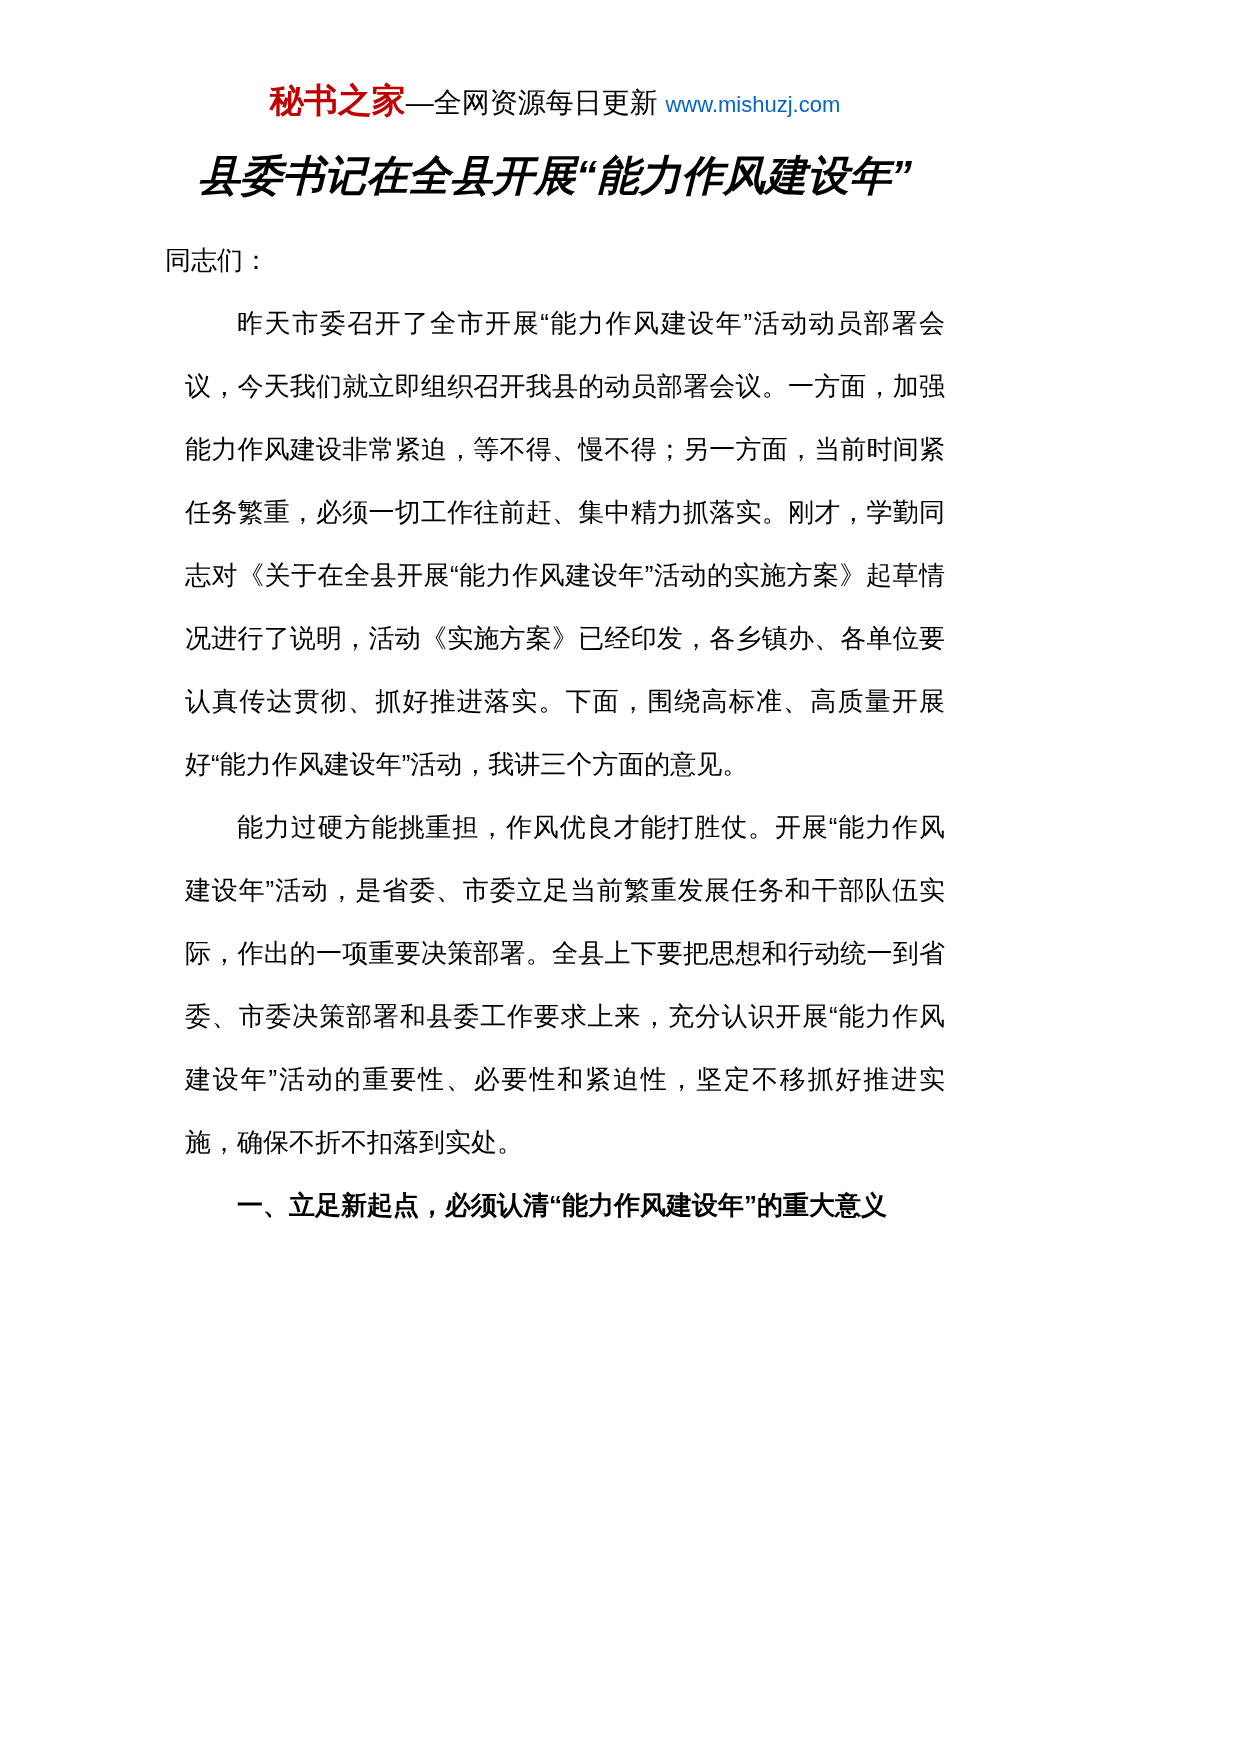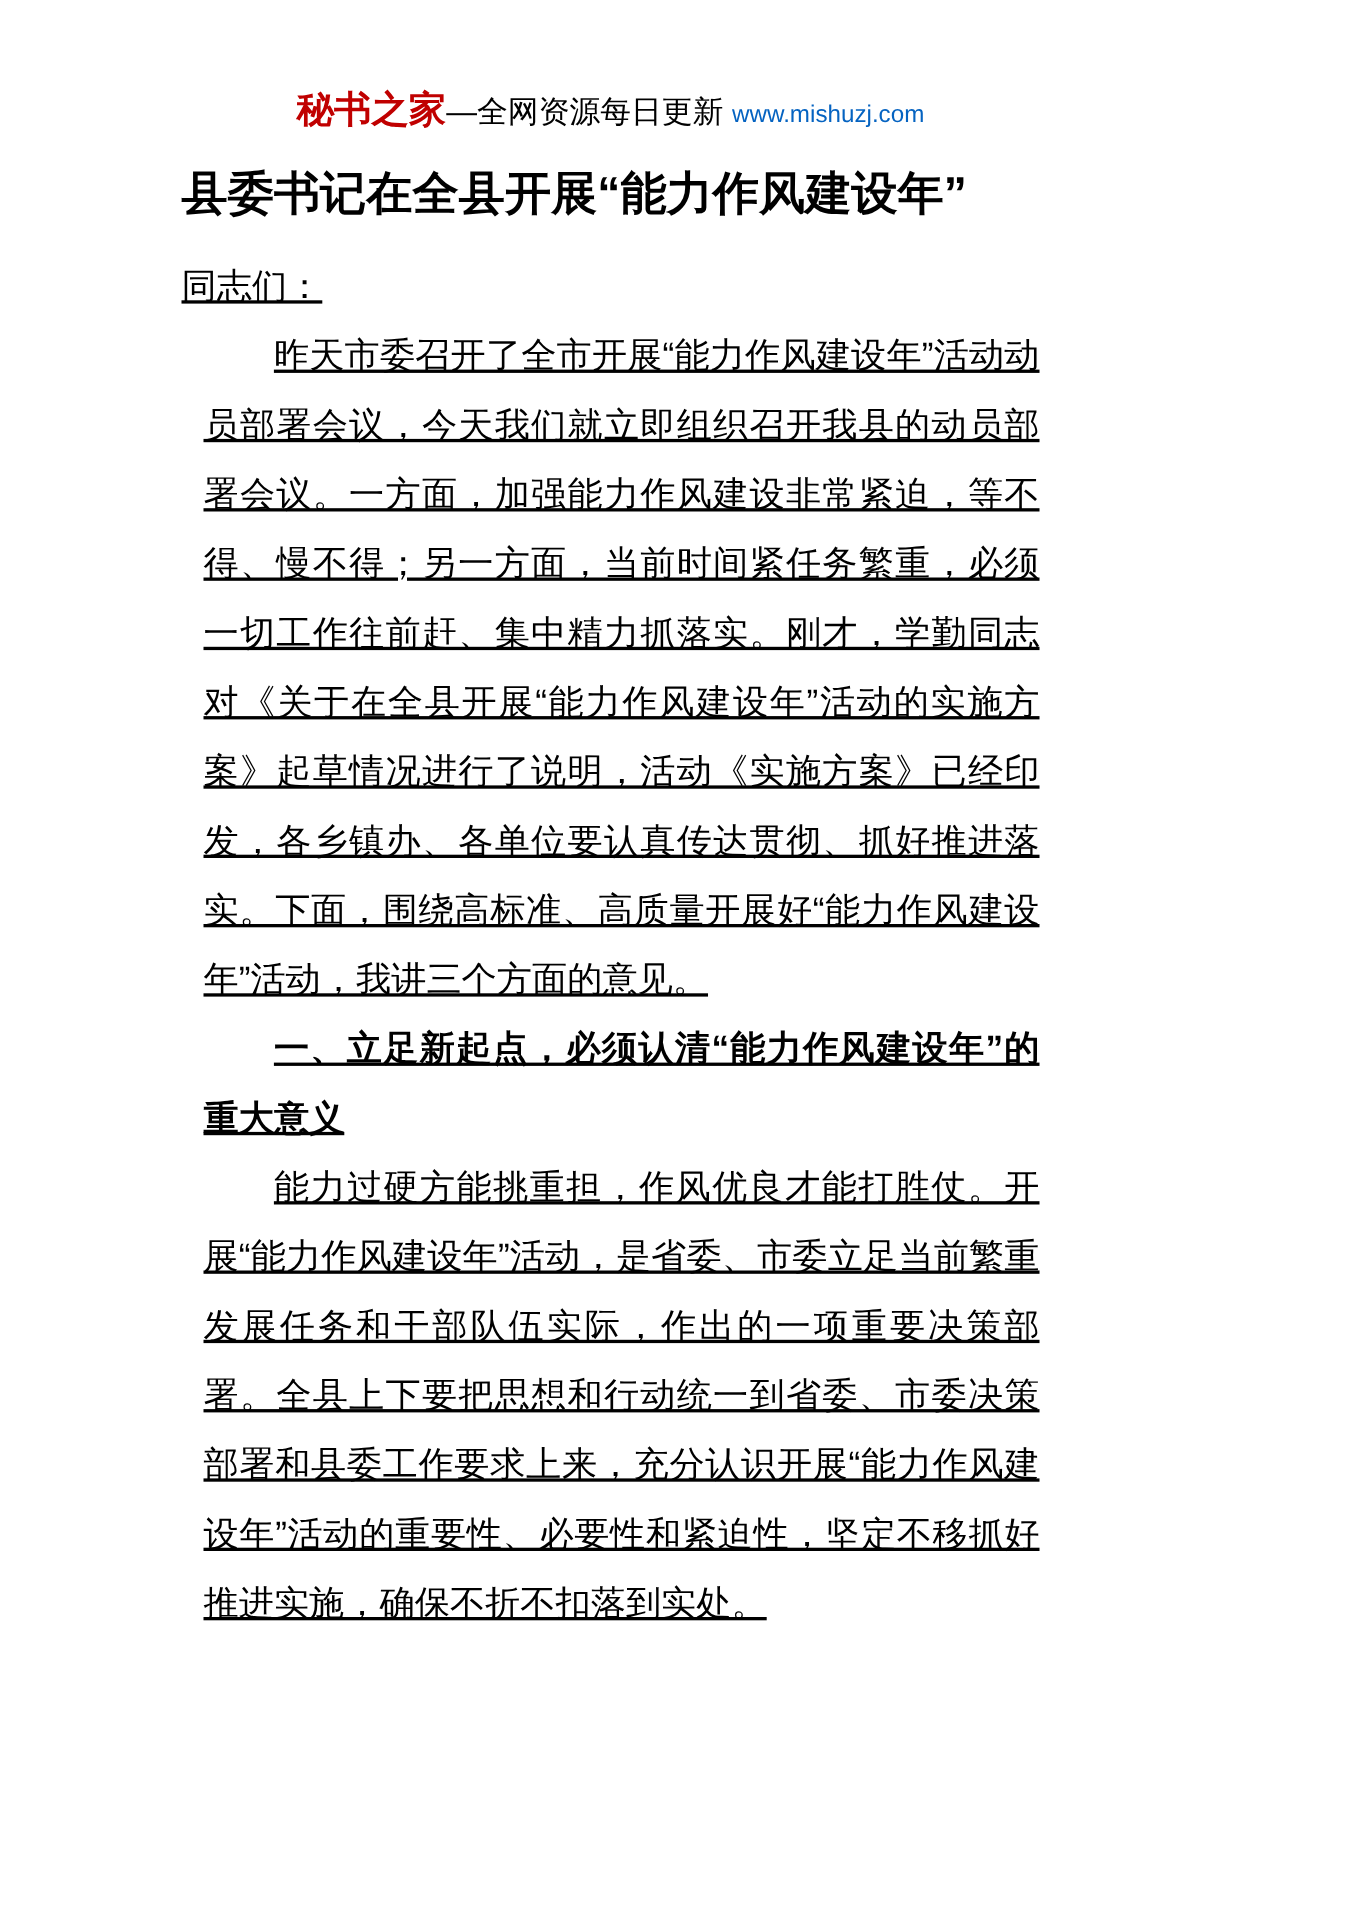--- a/index.html
+++ b/index.html
@@ -41,38 +41,39 @@
     text-align: center;
   }
   .site-url {
     color: var(--link-blue, #0563c1);
     font-size: 22px;
     text-decoration: none;
   }
 
   
   .doc-title {
+    text-align: center;
     font-weight: bold;
     font-size: 42px;
     line-height: 74px;
     margin: 4px 0 16px 0;
+    font-style: italic;
   }
   .doc-title .title-line {
     display: block;
   }
 
   
   .doc-body p {
     margin: 0;
-    font-size: 32px;
+    font-size: 26px;
     line-height: 63px;
     text-align: justify;
     text-justify: inter-ideograph;
     word-break: break-all;
-    text-decoration: underline;
   }
   .doc-body p.indent {
     text-indent: 2em;
     margin-left: 20px;
   }
   .doc-body p.bold {
     font-weight: bold;
   }
 </style>
 </head>
@@ -86,18 +87,18 @@
 
   <h1 class="doc-title">
     <span class="title-line">县委书记在全县开展“能力作风建设年”</span>
   </h1>
 
   <div class="doc-body">
     <p>同志们：</p>
 
     <p class="indent">昨天市委召开了全市开展“能力作风建设年”活动动员部署会议，今天我们就立即组织召开我县的动员部署会议。一方面，加强能力作风建设非常紧迫，等不得、慢不得；另一方面，当前时间紧任务繁重，必须一切工作往前赶、集中精力抓落实。刚才，学勤同志对《关于在全县开展“能力作风建设年”活动的实施方案》起草情况进行了说明，活动《实施方案》已经印发，各乡镇办、各单位要认真传达贯彻、抓好推进落实。下面，围绕高标准、高质量开展好“能力作风建设年”活动，我讲三个方面的意见。</p>
 
+    <p class="indent">能力过硬方能挑重担，作风优良才能打胜仗。开展“能力作风建设年”活动，是省委、市委立足当前繁重发展任务和干部队伍实际，作出的一项重要决策部署。全县上下要把思想和行动统一到省委、市委决策部署和县委工作要求上来，充分认识开展“能力作风建设年”活动的重要性、必要性和紧迫性，坚定不移抓好推进实施，确保不折不扣落到实处。</p>
+
     <p class="indent bold">一、立足新起点，必须认清“能力作风建设年”的重大意义</p>
-
-    <p class="indent">能力过硬方能挑重担，作风优良才能打胜仗。开展“能力作风建设年”活动，是省委、市委立足当前繁重发展任务和干部队伍实际，作出的一项重要决策部署。全县上下要把思想和行动统一到省委、市委决策部署和县委工作要求上来，充分认识开展“能力作风建设年”活动的重要性、必要性和紧迫性，坚定不移抓好推进实施，确保不折不扣落到实处。</p>
   </div>
 
 </div>
 
 </body></html>

